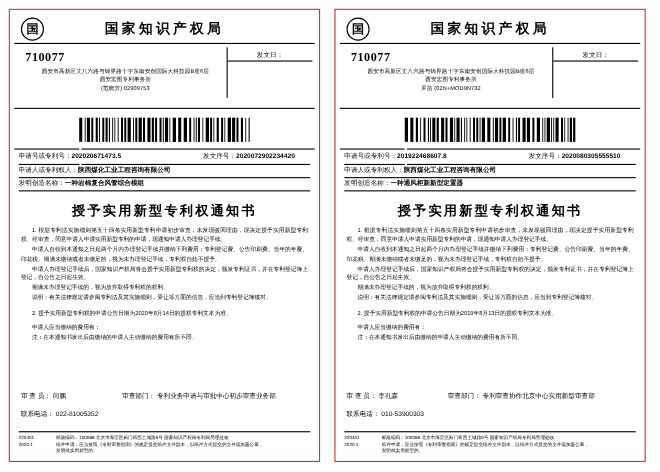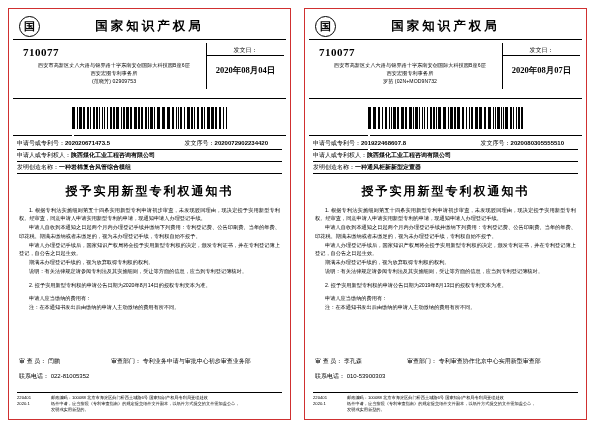--- a/index.html
+++ b/index.html
@@ -74,21 +74,20 @@
 
       <div class="topblk">
         <div class="addr">
           <div class="appno">710077</div>
           <div class="addrline">西安市高新区丈八六路与锦界路十字东南安创国际大科技园B座6层</div>
           <div class="addrline c">西安宏图专利事务所</div>
           <div class="addrline c">(范晓芳) 02909753</div>
         </div>
         <div class="dtbox">
           <div class="dtlabel">发文日：</div>
-          <div class="dtval">2020年08月04日</div>
         </div>
       </div>
 
       <div class="bcwrap">
         <div class="barcode"><i style="width:3px"></i><i style="width:2px;background:#fff"></i><i style="width:1px"></i><i style="width:1px;background:#fff"></i><i style="width:3px"></i><i style="width:1px;background:#fff"></i><i style="width:2px"></i><i style="width:2px;background:#fff"></i><i style="width:2px"></i><i style="width:1px;background:#fff"></i><i style="width:1px"></i><i style="width:2px;background:#fff"></i><i style="width:2px"></i><i style="width:1px;background:#fff"></i><i style="width:2px"></i><i style="width:1px;background:#fff"></i><i style="width:1px"></i><i style="width:2px;background:#fff"></i><i style="width:1px"></i><i style="width:1px;background:#fff"></i><i style="width:1px"></i><i style="width:2px;background:#fff"></i><i style="width:1px"></i><i style="width:2px;background:#fff"></i><i style="width:2px"></i><i style="width:1px;background:#fff"></i><i style="width:2px"></i><i style="width:1px;background:#fff"></i><i style="width:3px"></i><i style="width:2px;background:#fff"></i><i style="width:1px"></i><i style="width:1px;background:#fff"></i><i style="width:2px"></i><i style="width:1px;background:#fff"></i><i style="width:3px"></i><i style="width:1px;background:#fff"></i><i style="width:2px"></i><i style="width:2px;background:#fff"></i><i style="width:3px"></i><i style="width:1px;background:#fff"></i><i style="width:2px"></i><i style="width:1px;background:#fff"></i><i style="width:2px"></i><i style="width:2px;background:#fff"></i><i style="width:2px"></i><i style="width:1px;background:#fff"></i><i style="width:1px"></i><i style="width:1px;background:#fff"></i><i style="width:3px"></i><i style="width:1px;background:#fff"></i><i style="width:1px"></i><i style="width:2px;background:#fff"></i><i style="width:3px"></i><i style="width:2px;background:#fff"></i><i style="width:3px"></i><i style="width:2px;background:#fff"></i><i style="width:3px"></i><i style="width:2px;background:#fff"></i><i style="width:2px"></i><i style="width:2px;background:#fff"></i><i style="width:1px"></i><i style="width:1px;background:#fff"></i><i style="width:1px"></i><i style="width:1px;background:#fff"></i><i style="width:2px"></i><i style="width:2px;background:#fff"></i><i style="width:1px"></i><i style="width:2px;background:#fff"></i><i style="width:3px"></i><i style="width:1px;background:#fff"></i><i style="width:2px"></i><i style="width:1px;background:#fff"></i><i style="width:1px"></i><i style="width:2px;background:#fff"></i><i style="width:2px"></i><i style="width:2px;background:#fff"></i><i style="width:2px"></i><i style="width:1px;background:#fff"></i><i style="width:1px"></i><i style="width:2px;background:#fff"></i><i style="width:3px"></i><i style="width:1px;background:#fff"></i><i style="width:3px"></i><i style="width:1px;background:#fff"></i><i style="width:2px"></i><i style="width:2px;background:#fff"></i><i style="width:2px"></i><i style="width:2px;background:#fff"></i><i style="width:1px"></i><i style="width:2px;background:#fff"></i><i style="width:1px"></i><i style="width:2px;background:#fff"></i></div>
       </div>
 
       <div class="idrows">
         <div class="idrow">
           <span class="k">申请号或专利号：</span>
@@ -165,21 +164,20 @@
 
       <div class="topblk">
         <div class="addr">
           <div class="appno">710077</div>
           <div class="addrline">西安市高新区丈八六路与锦界路十字东南安创国际大科技园B座6层</div>
           <div class="addrline c">西安宏图专利事务所</div>
           <div class="addrline c">罗苗 (02N+MOD9N732</div>
         </div>
         <div class="dtbox">
           <div class="dtlabel">发文日：</div>
-          <div class="dtval">2020年08月07日</div>
         </div>
       </div>
 
       <div class="bcwrap">
         <div class="barcode"><i style="width:3px"></i><i style="width:2px;background:#fff"></i><i style="width:3px"></i><i style="width:2px;background:#fff"></i><i style="width:2px"></i><i style="width:2px;background:#fff"></i><i style="width:1px"></i><i style="width:2px;background:#fff"></i><i style="width:2px"></i><i style="width:2px;background:#fff"></i><i style="width:1px"></i><i style="width:1px;background:#fff"></i><i style="width:1px"></i><i style="width:1px;background:#fff"></i><i style="width:3px"></i><i style="width:1px;background:#fff"></i><i style="width:2px"></i><i style="width:2px;background:#fff"></i><i style="width:3px"></i><i style="width:1px;background:#fff"></i><i style="width:2px"></i><i style="width:2px;background:#fff"></i><i style="width:3px"></i><i style="width:1px;background:#fff"></i><i style="width:1px"></i><i style="width:1px;background:#fff"></i><i style="width:3px"></i><i style="width:1px;background:#fff"></i><i style="width:1px"></i><i style="width:2px;background:#fff"></i><i style="width:1px"></i><i style="width:1px;background:#fff"></i><i style="width:1px"></i><i style="width:2px;background:#fff"></i><i style="width:1px"></i><i style="width:2px;background:#fff"></i><i style="width:2px"></i><i style="width:1px;background:#fff"></i><i style="width:2px"></i><i style="width:1px;background:#fff"></i><i style="width:1px"></i><i style="width:1px;background:#fff"></i><i style="width:3px"></i><i style="width:2px;background:#fff"></i><i style="width:3px"></i><i style="width:2px;background:#fff"></i><i style="width:1px"></i><i style="width:1px;background:#fff"></i><i style="width:3px"></i><i style="width:1px;background:#fff"></i><i style="width:2px"></i><i style="width:1px;background:#fff"></i><i style="width:3px"></i><i style="width:2px;background:#fff"></i><i style="width:2px"></i><i style="width:2px;background:#fff"></i><i style="width:1px"></i><i style="width:2px;background:#fff"></i><i style="width:1px"></i><i style="width:1px;background:#fff"></i><i style="width:2px"></i><i style="width:2px;background:#fff"></i><i style="width:3px"></i><i style="width:1px;background:#fff"></i><i style="width:3px"></i><i style="width:2px;background:#fff"></i><i style="width:2px"></i><i style="width:2px;background:#fff"></i><i style="width:3px"></i><i style="width:2px;background:#fff"></i><i style="width:1px"></i><i style="width:1px;background:#fff"></i><i style="width:1px"></i><i style="width:1px;background:#fff"></i><i style="width:3px"></i><i style="width:1px;background:#fff"></i><i style="width:1px"></i><i style="width:1px;background:#fff"></i><i style="width:1px"></i><i style="width:1px;background:#fff"></i><i style="width:3px"></i><i style="width:2px;background:#fff"></i><i style="width:2px"></i><i style="width:1px;background:#fff"></i><i style="width:1px"></i><i style="width:2px;background:#fff"></i><i style="width:1px"></i><i style="width:1px;background:#fff"></i><i style="width:2px"></i><i style="width:1px;background:#fff"></i><i style="width:2px"></i><i style="width:2px;background:#fff"></i></div>
       </div>
 
       <div class="idrows">
         <div class="idrow">
           <span class="k">申请号或专利号：</span>

